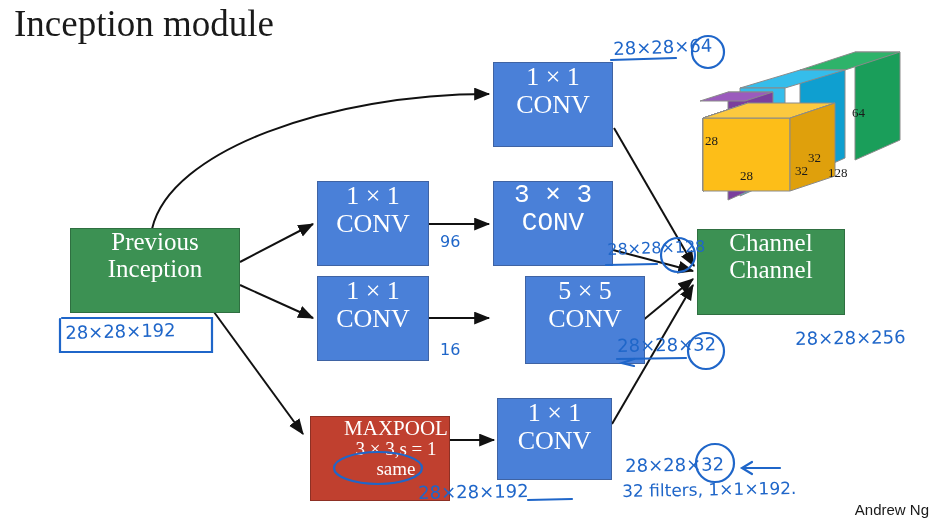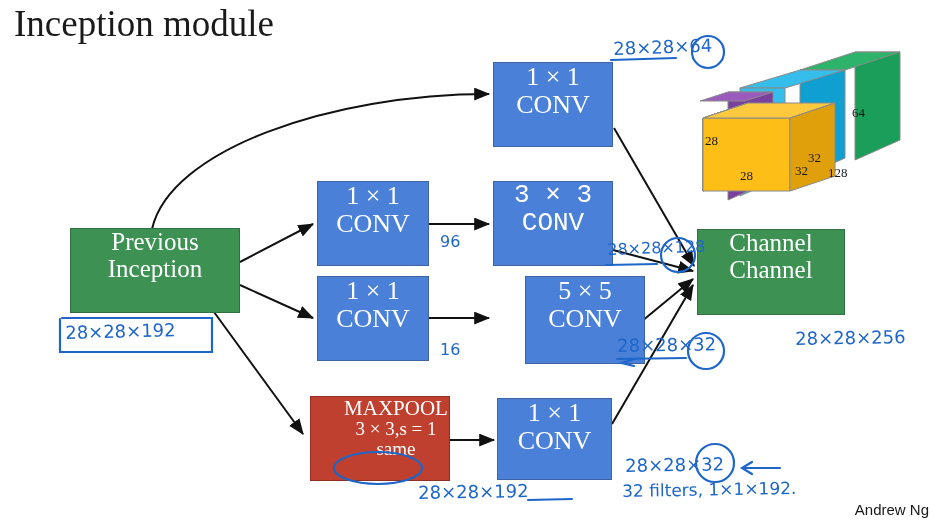--- a/index.html
+++ b/index.html
@@ -146,21 +146,21 @@
   <div class="node blue" style="left:317px; top:276px; width:112px; height:85px;">
     <span class="ln">1 × 1</span>
     <span class="ln">CONV</span>
   </div>
 
   <div class="node blue" style="left:493px; top:276px; width:120px; height:88px;margin-left:32px;">
     <span class="ln">5 × 5</span>
     <span class="ln">CONV</span>
   </div>
 
-  <div class="node red" style="left:310px; top:396px; width:140px; height:85px;padding-left:32px;">
+  <div class="node red" style="left:310px; top:416px; width:140px; height:85px;padding-left:32px;">
     <span class="ln l1">MAXPOOL</span>
     <span class="ln l2">3 × 3,s = 1</span>
     <span class="ln l3">same</span>
   </div>
 
   <div class="node blue" style="left:497px; top:398px; width:115px; height:82px;">
     <span class="ln">1 × 1</span>
     <span class="ln">CONV</span>
   </div>
 

